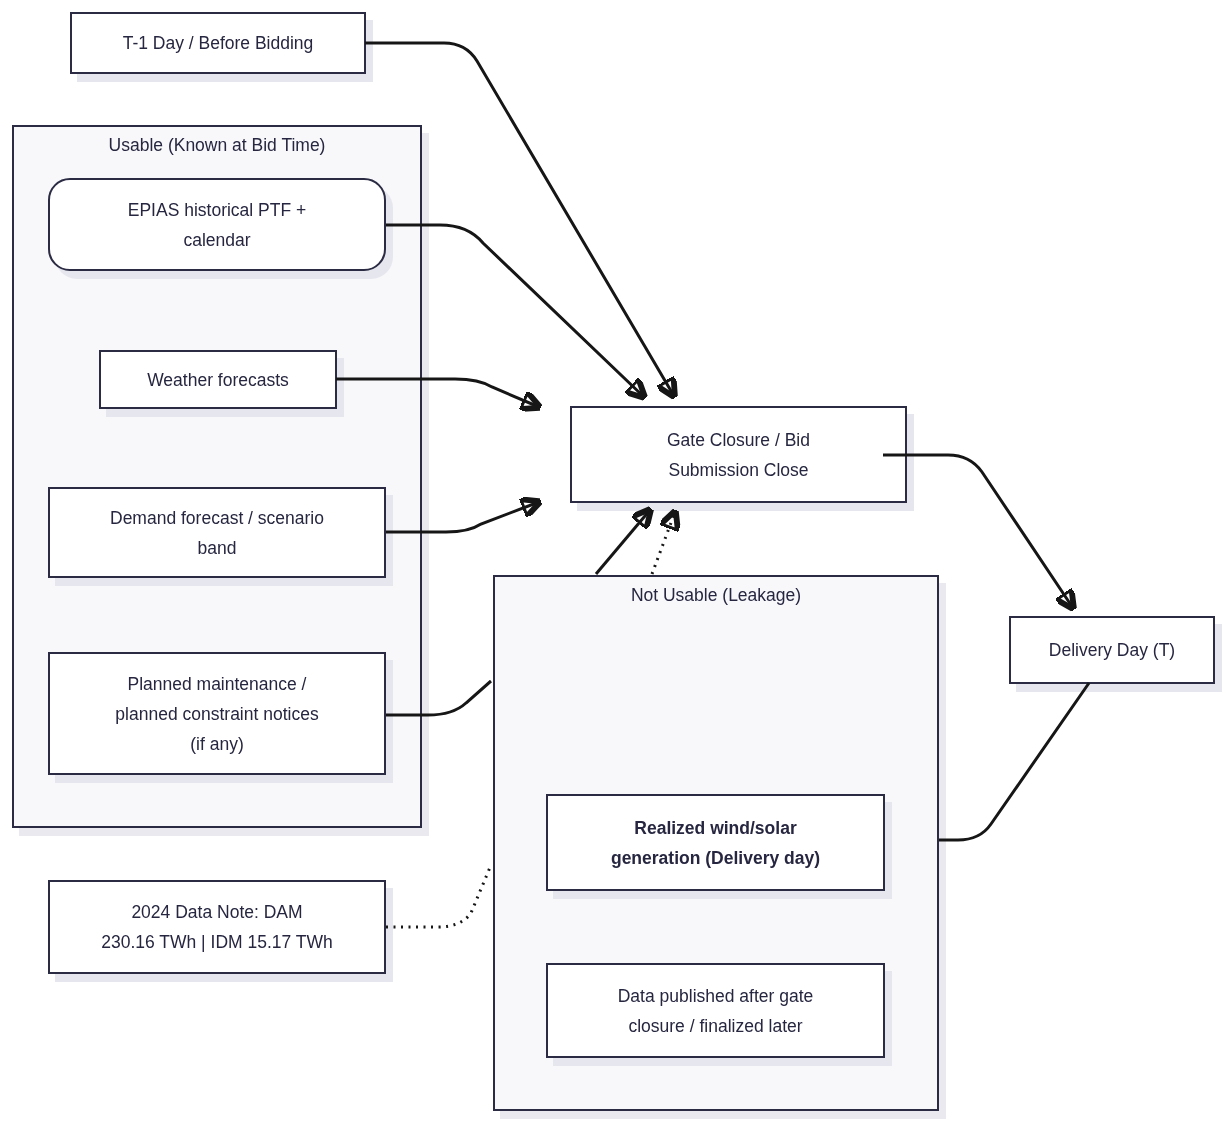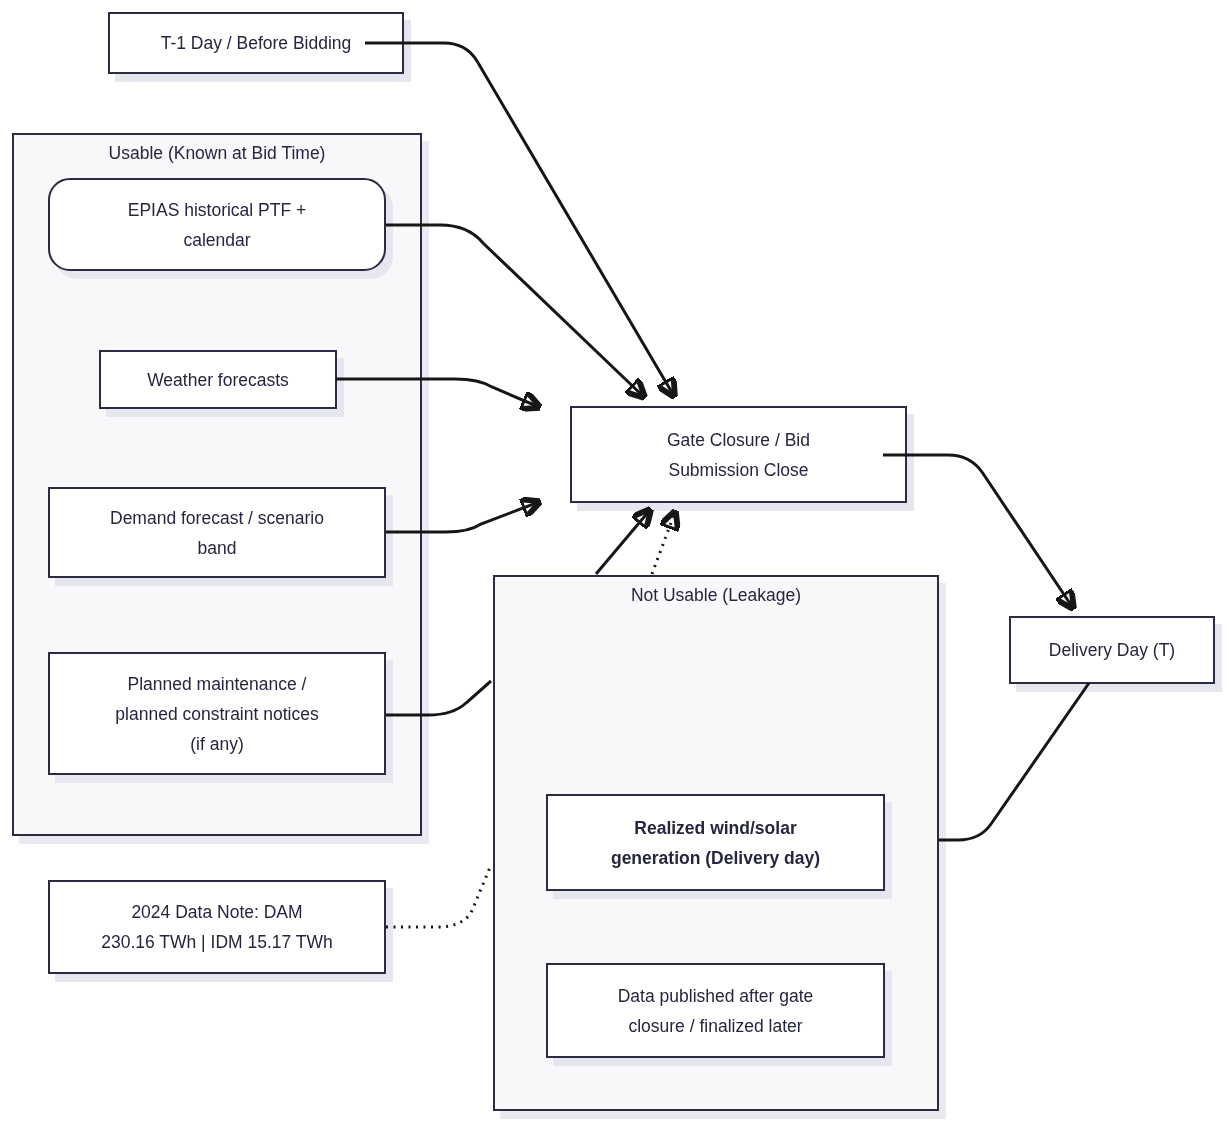--- a/index.html
+++ b/index.html
@@ -36,29 +36,29 @@
   }
   svg.edges{position:absolute;inset:0;z-index:3;pointer-events:none;}
   svg.edges path{fill:none;stroke:#161616;stroke-width:3;}
   svg.edges path.dotted{stroke-dasharray:2 5.5;}
 </style>
 </head>
 <body>
 
 <div class="stage">
 
-  <div class="group" style="left:12px;top:125px;width:410px;height:703px;margin-top:8px;">
+  <div class="group" style="left:12px;top:125px;width:410px;height:703px;">
     <div class="group-title">Usable (Known at Bid Time)</div>
   </div>
 
   <div class="group" style="left:493px;top:575px;width:446px;height:536px;">
     <div class="group-title">Not Usable (Leakage)</div>
   </div>
 
-  <div class="node" style="left:70px;top:12px;width:296px;height:62px;margin-left:38px;">
+  <div class="node" style="left:70px;top:12px;width:296px;height:62px;">
     <div class="label">T-1 Day / Before Bidding</div>
   </div>
 
   <div class="node" style="left:48px;top:178px;width:338px;height:93px;border-radius:22px;">
     <div class="label">EPIAS historical PTF +
 calendar</div>
   </div>
 
   <div class="node" style="left:99px;top:350px;width:238px;height:59px;">
     <div class="label">Weather forecasts</div>

